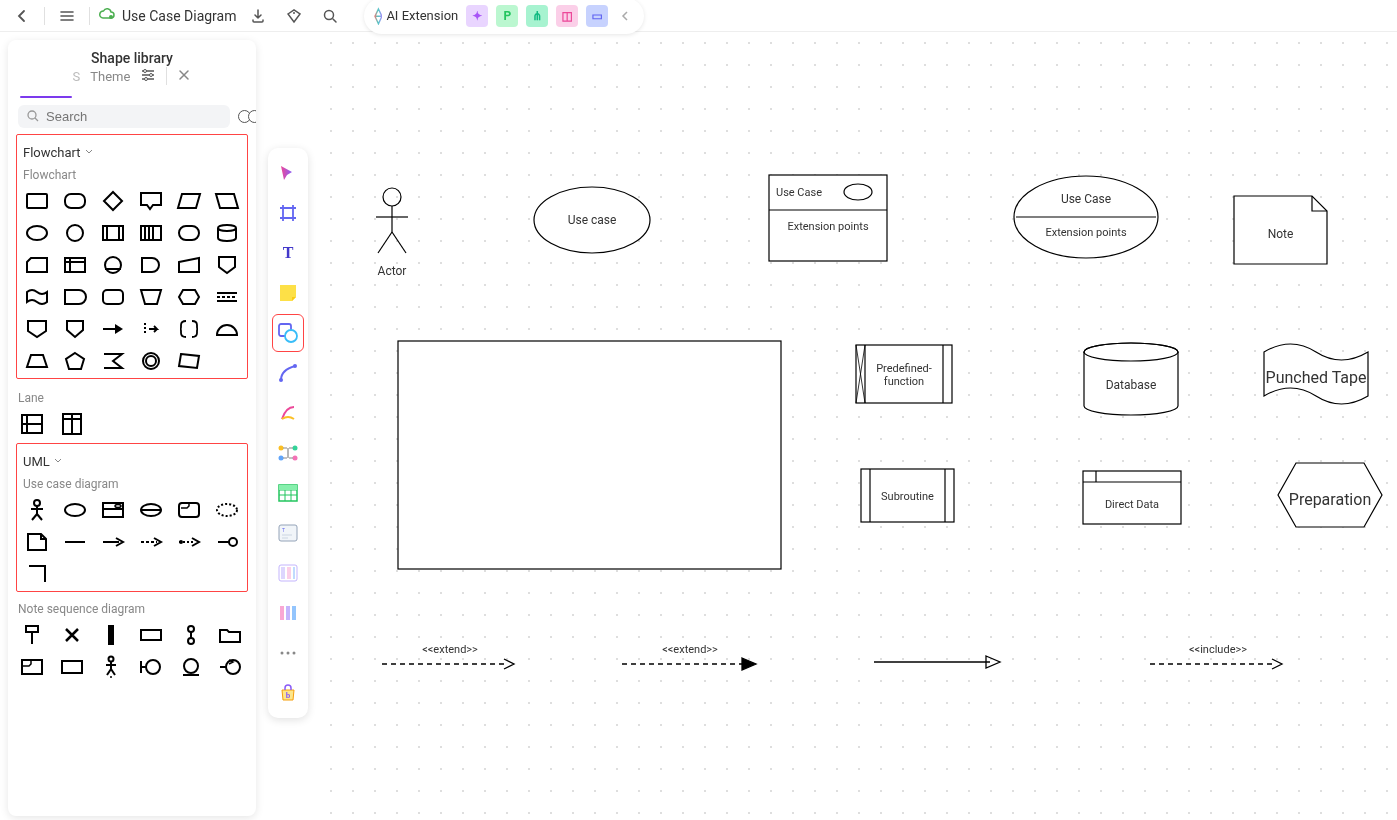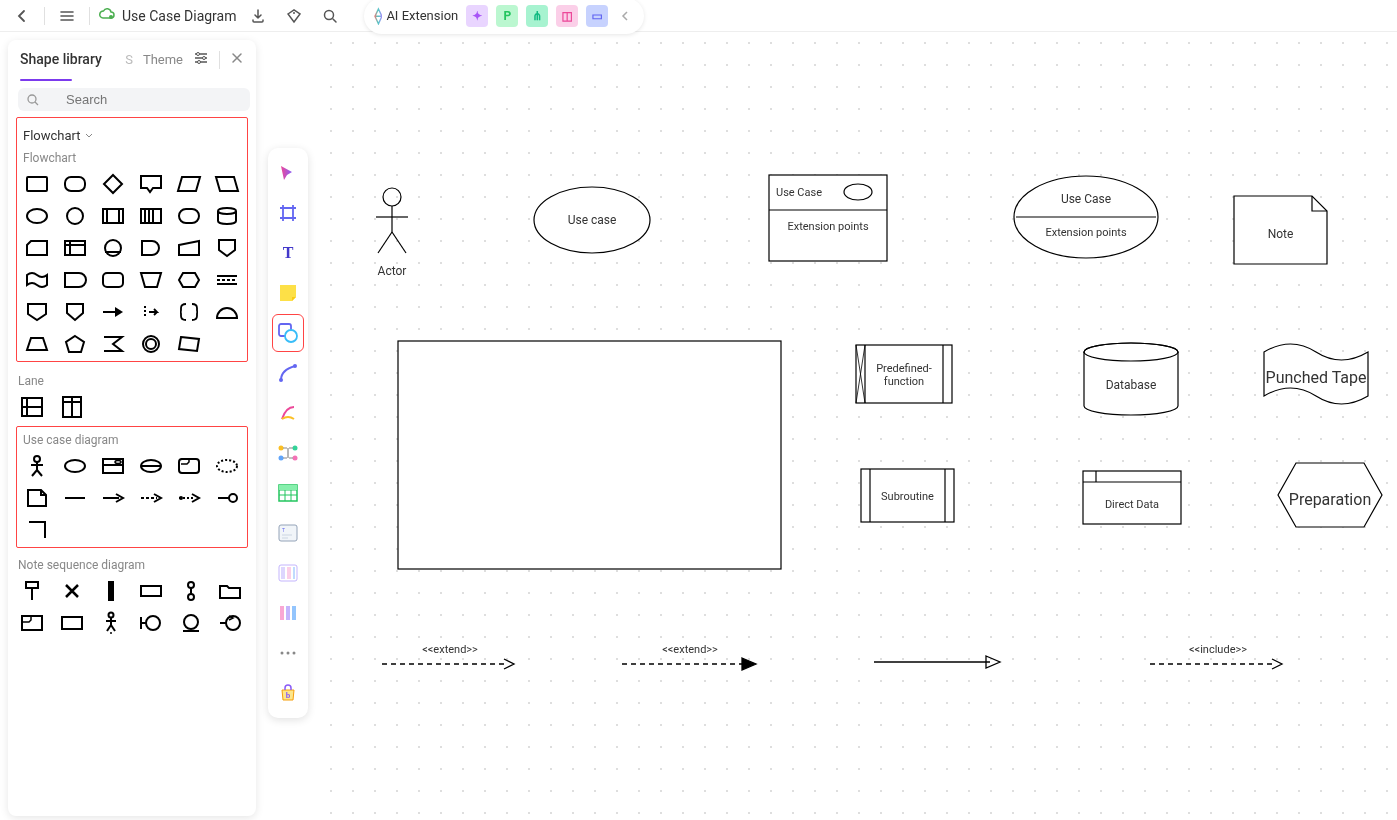--- a/index.html
+++ b/index.html
@@ -16,26 +16,26 @@
   .ai-grad { background: linear-gradient(90deg, #ff6b6b, #4ecdc4, #a78bfa); -webkit-background-clip: text; color: transparent; font-weight: bold; font-size: 16px; }
   .ai-chip { width: 22px; height: 22px; border-radius: 4px; display: flex; align-items: center; justify-content: center; font-weight: bold; font-size: 12px; }
   .chip-1 { background: #e9d5ff; color: #a855f7; }
   .chip-2 { background: #bbf7d0; color: #22c55e; }
   .chip-3 { background: #a7f3d0; color: #10b981; }
   .chip-4 { background: #fbcfe8; color: #ec4899; }
   .chip-5 { background: #c7d2fe; color: #6366f1; }
   
   
   .shape-panel { position: absolute; top: 40px; left: 8px; width: 248px; height: 776px; background: #fff; border-radius: 8px; box-shadow: 0 2px 8px rgba(0,0,0,0.1); display: flex; flex-direction: column; overflow: hidden; }
-  .panel-header { display: flex; align-items: center; padding: 10px 12px; border-bottom: 0; }
+  .panel-header { display: flex; align-items: center; padding: 10px 12px; border-bottom: 0; flex-direction: column; }
   .panel-title { font-size: 14px; font-weight: 500; flex: 1; line-height: 1.2; }
   .panel-hdr-right { display: flex; align-items: center; gap: 10px; color: #888; }
   .panel-search-row { display: flex; align-items: center; padding: 6px 10px; gap: 8px; }
   .search-box { flex: 1; background: #f3f4f6; border-radius: 6px; display: flex; align-items: center; padding: 4px 8px; gap: 6px; }
-  .search-box input { border: none; background: transparent; outline: none; font-size: 13px; flex: 1; margin-left: 20px; }
+  .search-box input { border: none; background: transparent; outline: none; font-size: 13px; flex: 1; }
   .shape-quick { display: flex; align-items: center; gap: 2px; color: #555; cursor: pointer; }
   .shape-quick-circles { display: flex; gap: -2px; }
   .shape-quick-circles span { width: 13px; height: 13px; border: 1.5px solid #555; border-radius: 50%; margin-left: -3px; background: #fff; }
   .shape-quick-circles span:first-child { margin-left: 0; }
   
   .panel-body { flex: 1; overflow-y: auto; padding: 0 8px 10px; }
   .section-group { border: 1px solid transparent; padding: 4px; border-radius: 2px; }
   .highlight-box { border: 1px solid #ff4444 !important; }
   .section-title { font-size: 13px; padding: 6px 2px; display: flex; align-items: center; gap: 4px; color: #333; cursor: pointer; }
   .section-sub { font-size: 12px; color: #888; padding: 2px 2px 6px; }
@@ -383,20 +383,26 @@
           <svg width="20" height="22">
             <rect x="1" y="1" width="18" height="20" stroke="#000" stroke-width="2" fill="none"></rect>
             <line x1="10" y1="1" x2="10" y2="21" stroke="#000" stroke-width="2"></line>
             <line x1="1" y1="6" x2="19" y2="6" stroke="#000" stroke-width="2"></line>
           </svg>
         </div>
     </div>
 
 
     <div class="section-group highlight-box" style="margin-top:6px;">
+      <div class="section-title">
+        <span>UML</span>
+        <svg width="8" height="8" viewBox="0 0 8 8">
+            <path d="M1 2l3 3 3-3" stroke="#888" fill="none"></path>
+          </svg>
+      </div>
       <div class="section-sub">Use case diagram</div>
       <div class="shape-grid">
 
         <div class="shape-cell">
             <svg width="16" height="22">
               <circle cx="8" cy="4" r="3" stroke="#000" stroke-width="2" fill="none"></circle>
               <line x1="8" y1="7" x2="8" y2="15" stroke="#000" stroke-width="2"></line>
               <line x1="2" y1="10" x2="14" y2="10" stroke="#000" stroke-width="2"></line>
               <line x1="8" y1="15" x2="3" y2="21" stroke="#000" stroke-width="2"></line>
               <line x1="8" y1="15" x2="13" y2="21" stroke="#000" stroke-width="2"></line>

